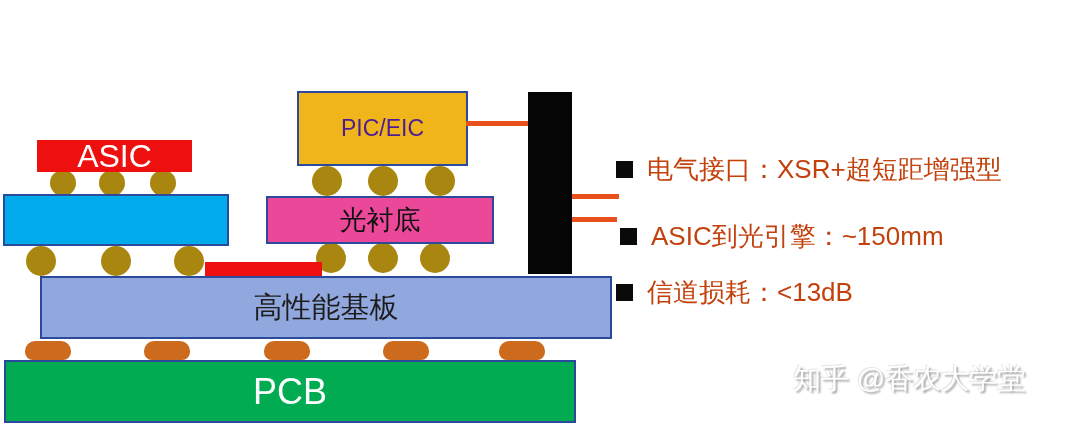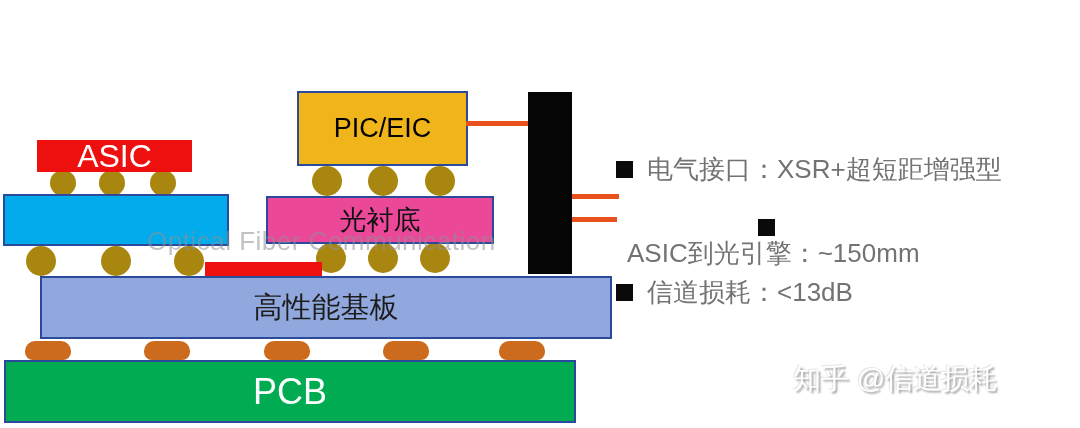--- a/index.html
+++ b/index.html
@@ -23,41 +23,40 @@
   
   .fbar{position:absolute;z-index:2;}
   
   .wm-ofc{
     position:absolute;left:147px;top:226px;font-size:26px;letter-spacing:.5px;
     color:rgba(140,145,150,0.55);z-index:3;white-space:nowrap;
   }
   
   .bullets{position:absolute;left:616px;top:0;z-index:4;}
   .bullet{position:absolute;display:flex;align-items:center;white-space:nowrap;
-    font-size:26px;color:#737373;text-align:center;}
+    font-size:26px;color:#c2410c;text-align:center;}
   .bullet .sq{width:17px;height:17px;background:#0a0a0a;margin-right:14px;flex:0 0 auto;}
   
   .wm-credit{
     position:absolute;left:793px;top:360px;font-size:28px;z-index:4;white-space:nowrap;
     color:#ffffff;
     text-shadow:2px 2px 2px rgba(155,155,155,0.9), -1px -1px 1px rgba(215,215,215,0.7);
   }
   .asic-lbl{font-size:32px;color:#ffffff;}
-  .pic-lbl{font-size:27px;color:#000000;}
+  .pic-lbl{font-size:23px;color:#4c1d95;}
   .opt-lbl{font-size:27px;color:#111111;}
   .hp-lbl{font-size:29px;color:#1d1d1d;}
   .pcb-lbl{font-size:36px;color:#ffffff;text-align:center;}
 </style>
 </head>
 <body>
 
 <div class="stage">
 
 
-  <div class="wm-ofc">Optical Fiber Communication</div>
 
   <div class="blk" style="left: 37px; top: 140px; width: 155px; height: 32px; background-color: rgb(238, 16, 15);">
     <span class="lbl asic-lbl">ASIC</span>
   </div>
 
   <div class="ball" style="left: 50px; top: 170px; width: 26px; height: 26px; background-color: rgb(168, 134, 15);"></div>
   <div class="ball" style="left: 99px; top: 170px; width: 26px; height: 26px; background-color: rgb(168, 134, 15);"></div>
   <div class="ball" style="left: 150px; top: 170px; width: 26px; height: 26px; background-color: rgb(168, 134, 15);"></div>
 
   <div class="blk bordered" style="left: 3px; top: 194px; width: 226px; height: 52px; background-color: rgb(2, 171, 235);"></div>
@@ -103,25 +102,25 @@
 
   <div class="blk bordered" style="left: 4px; top: 360px; width: 572px; height: 63px; background-color: rgb(1, 171, 82);">
     <span class="lbl pcb-lbl">PCB</span>
   </div>
 
   <div class="bullets">
     <div class="bullet" style="left:0;top:152px;">
       <span class="sq"></span>
       <span>电气接口：XSR+超短距增强型</span>
     </div>
-    <div class="bullet" style="left:11px;top:219px;flex-direction:column;">
+    <div class="bullet" style="left:4px;top:219px;">
       <span class="sq"></span>
       <span>ASIC到光引擎：~150mm</span>
     </div>
     <div class="bullet" style="left:0;top:275px;">
       <span class="sq"></span>
       <span>信道损耗：&lt;13dB</span>
     </div>
   </div>
 
-  <div class="wm-credit">知乎 @信道损耗</div>
+  <div class="wm-credit">知乎 @香农大学堂</div>
 
 </div>
 
 </body></html>

